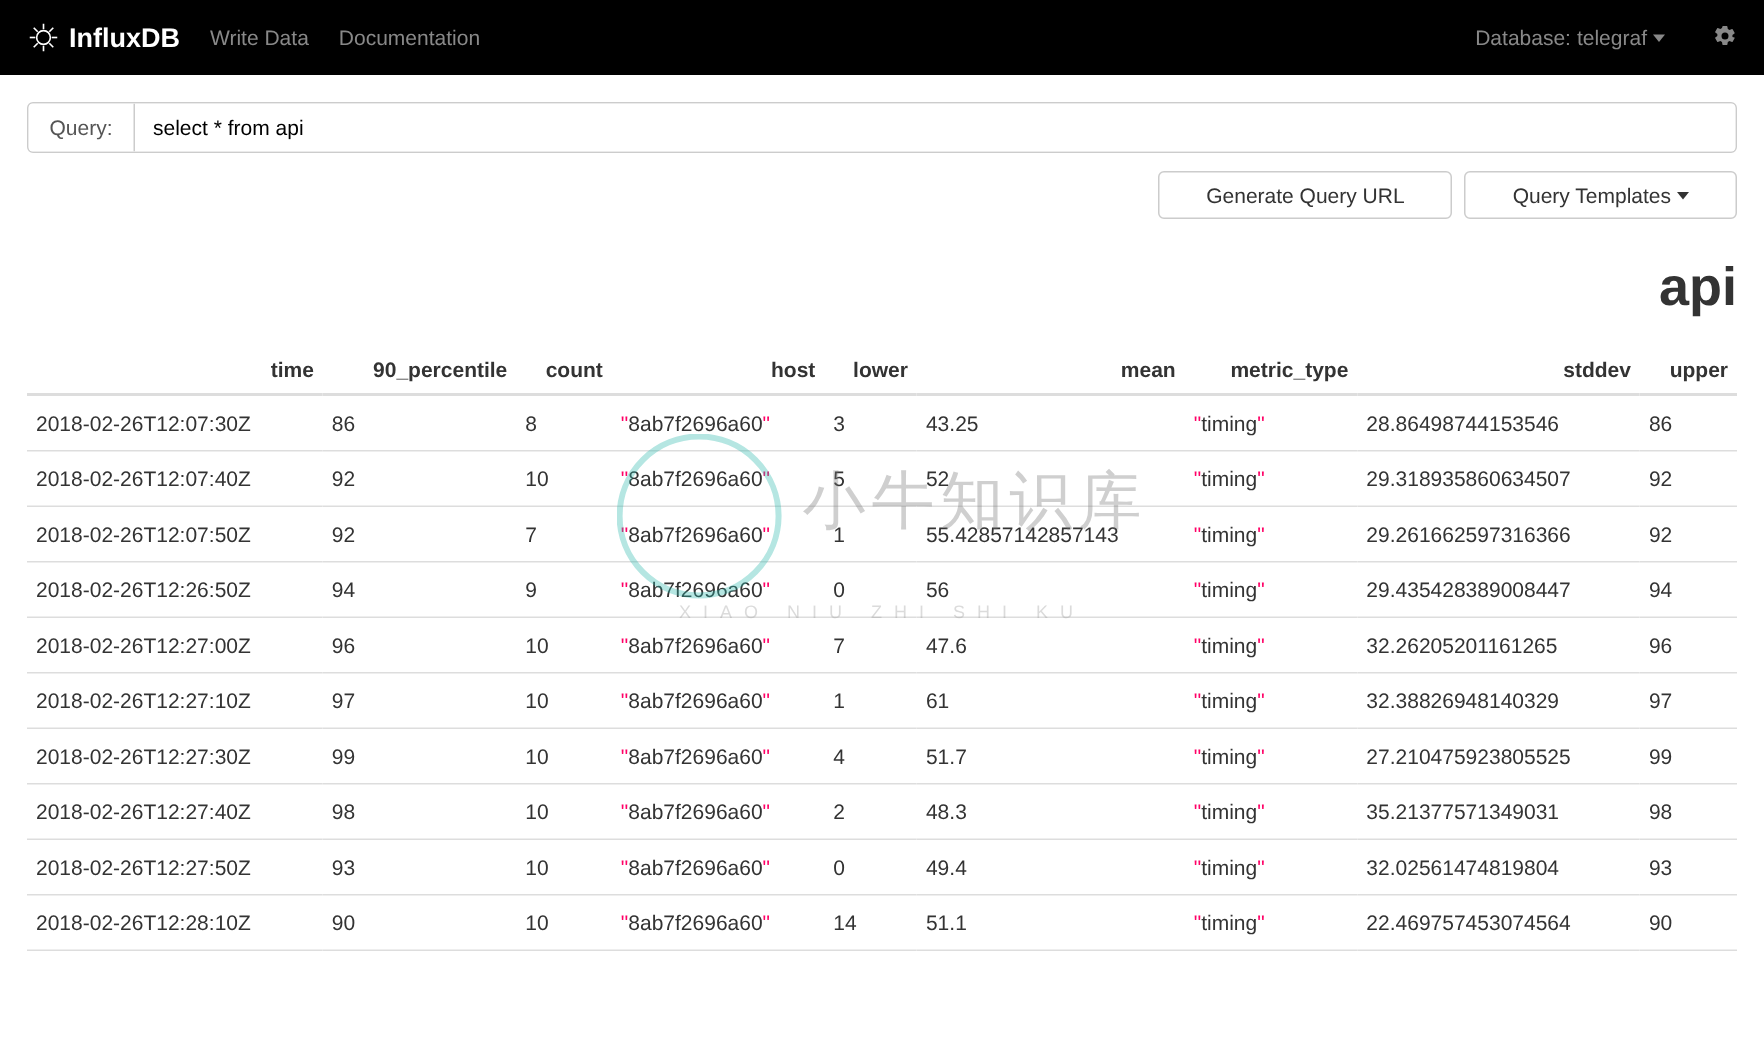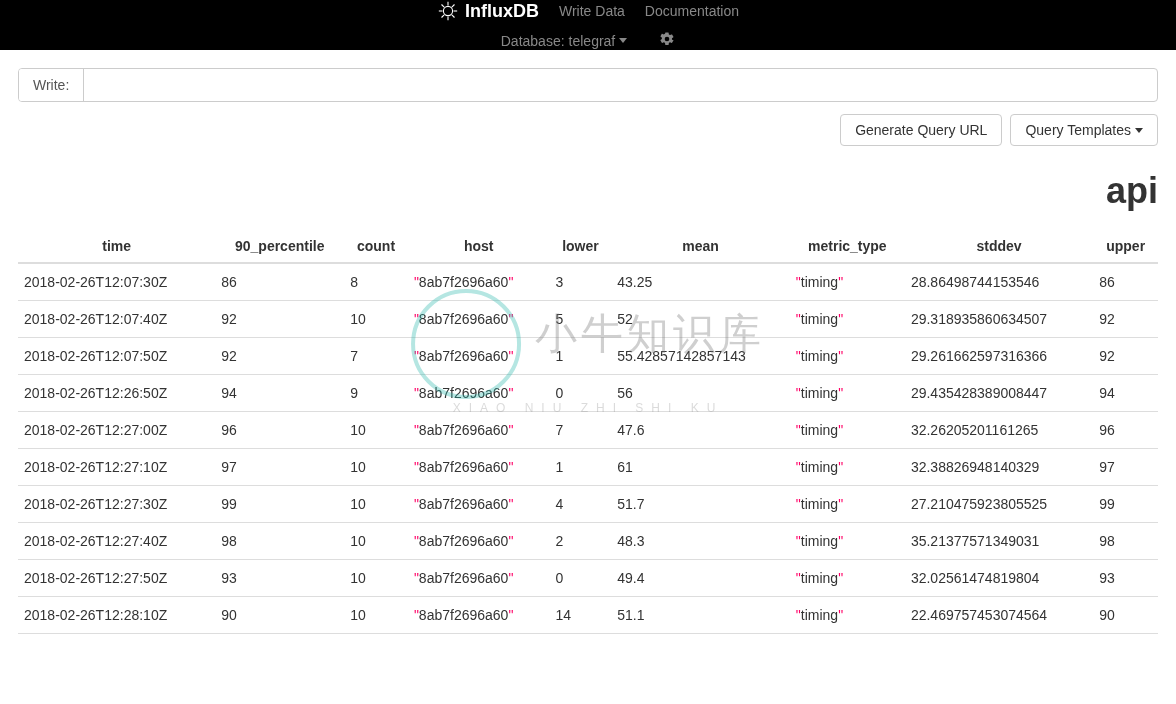--- a/index.html
+++ b/index.html
@@ -1,38 +1,38 @@
 <!DOCTYPE html>
 <html><head>
   <meta charset="utf-8">
   <style>
     * { margin: 0; padding: 0; box-sizing: border-box; }
     body { font-family: -apple-system, BlinkMacSystemFont, "Helvetica Neue", Helvetica, Arial, sans-serif; font-size: 14px; color: #333; background: #fff; }
     
-    .navbar { background: #000; height: 50px; display: flex; align-items: center; padding: 0 18px; justify-content: space-between; flex-direction: column; }
+    .navbar { background: #000; height: 50px; display: flex; align-items: center; padding: 0 18px; justify-content: space-between; }
     .navbar-left { display: flex; align-items: center; gap: 20px; }
     .logo { display: flex; align-items: center; gap: 6px; font-weight: bold; color: #fff; font-size: 18px; }
     .logo-icon { width: 22px; height: 22px; }
     .nav-link { color: #888; text-decoration: none; font-size: 14px; }
     .navbar-right { display: flex; align-items: center; gap: 32px; }
     .db-dropdown { color: #888; font-size: 14px; display: flex; align-items: center; gap: 4px; cursor: pointer; }
     .gear { color: #888; cursor: pointer; }
     
     .container { padding: 18px; }
     .query-bar { display: flex; border: 1px solid #ccc; border-radius: 4px; overflow: hidden; margin-bottom: 12px; }
     .query-label { padding: 8px 14px; color: #555; border-right: 1px solid #ccc; background: #fff; font-size: 14px; }
     .query-input { flex: 1; padding: 8px 12px; border: none; outline: none; font-size: 14px; }
     
     .button-row { display: flex; justify-content: flex-end; gap: 8px; margin-bottom: 24px; }
-    .btn { padding: 7px 14px; border: 1px solid #ccc; border-radius: 4px; background: #fff; cursor: pointer; font-size: 14px; color: #333; display: inline-flex; align-items: center; gap: 4px; }
+    .btn { padding: 7px 31px; border: 1px solid #ccc; border-radius: 4px; background: #fff; cursor: pointer; font-size: 14px; color: #333; display: inline-flex; align-items: center; gap: 4px; }
     
     .page-title { font-size: 36px; font-weight: bold; margin-bottom: 18px; text-align: right; }
     
     table { width: 100%; border-collapse: collapse; }
-    th { text-align: center; font-weight: bold; padding: 8px 6px; border-bottom: 2px solid #ddd; font-size: 14px; }
+    th { text-align: right; font-weight: bold; padding: 8px 6px; border-bottom: 2px solid #ddd; font-size: 14px; }
     td { padding: 10px 6px; border-bottom: 1px solid #ddd; font-size: 14px; }
     .q { color: #f06; }
     
     .caret { display: inline-block; width: 0; height: 0; border-left: 4px solid transparent; border-right: 4px solid transparent; border-top: 5px solid currentColor; vertical-align: middle; }
     
     .watermark { position: fixed; top: 50%; left: 50%; transform: translate(-50%, -50%); pointer-events: none; opacity: 0.35; text-align: center; z-index: 0; }
     .watermark-main { font-size: 42px; color: #777; font-weight: 300; letter-spacing: 4px; }
     .watermark-sub { font-size: 12px; color: #999; letter-spacing: 8px; margin-top: 2px; }
     .wm-circle { width: 110px; height: 110px; border: 4px solid #2bb8ac; border-radius: 50%; display:inline-block; position: relative; vertical-align: middle; margin-right: 10px; }
   </style>
@@ -67,21 +67,22 @@
     <span class="gear">
       <svg width="16" height="16" viewBox="0 0 24 24" fill="#888">
           <path d="M19.4 13a7.8 7.8 0 0 0 .1-1 7.8 7.8 0 0 0-.1-1l2.1-1.6a.5.5 0 0 0 .1-.6l-2-3.5a.5.5 0 0 0-.6-.2l-2.5 1a7.3 7.3 0 0 0-1.7-1l-.4-2.6a.5.5 0 0 0-.5-.4h-4a.5.5 0 0 0-.5.4L9 4.1a7.3 7.3 0 0 0-1.7 1l-2.5-1a.5.5 0 0 0-.6.2l-2 3.5a.5.5 0 0 0 .1.6L4.4 10a7.8 7.8 0 0 0-.1 1 7.8 7.8 0 0 0 .1 1l-2.1 1.6a.5.5 0 0 0-.1.6l2 3.5a.5.5 0 0 0 .6.2l2.5-1a7.3 7.3 0 0 0 1.7 1l.4 2.6a.5.5 0 0 0 .5.4h4a.5.5 0 0 0 .5-.4l.4-2.6a7.3 7.3 0 0 0 1.7-1l2.5 1a.5.5 0 0 0 .6-.2l2-3.5a.5.5 0 0 0-.1-.6ZM12 15.5A3.5 3.5 0 1 1 15.5 12 3.5 3.5 0 0 1 12 15.5Z"></path>
         </svg>
     </span>
   </div>
 </div>
 
 <div class="container">
   <div class="query-bar">
-    <div class="query-label">Write:</div>
+    <div class="query-label">Query:</div>
+    <input class="query-input" value="select * from api" style="">
   </div>
 
   <div class="button-row">
     <button class="btn">Generate Query URL</button>
     <button class="btn">
       <span>Query Templates</span>
       <span class="caret"></span>
     </button>
   </div>
 

